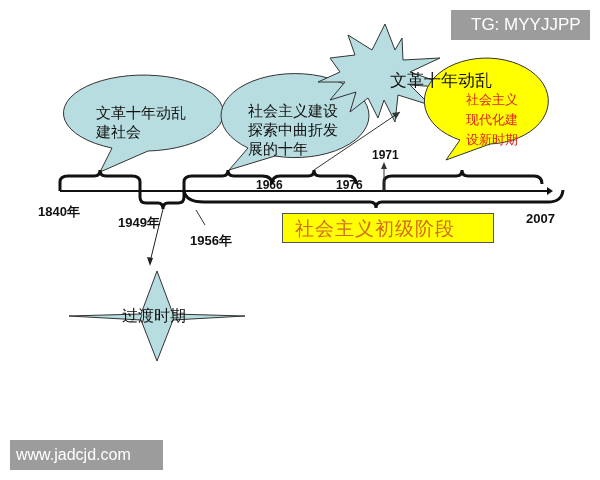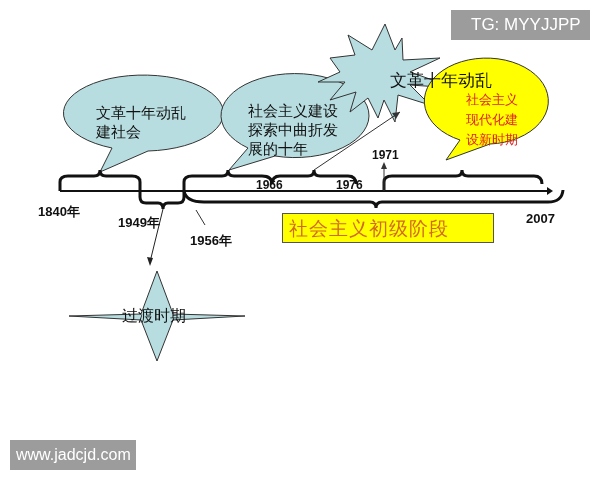--- a/index.html
+++ b/index.html
@@ -1,21 +1,21 @@
 <!DOCTYPE html>
 <html><head>
 <meta charset="utf-8">
 <style>
   html, body { margin:0; padding:0; background:#ffffff; }
   body { width:600px; height:480px; position:relative; overflow:hidden; font-family:"DejaVu Sans", sans-serif; }
   #diagram { position:absolute; left:0; top:0; width:600px; height:480px; }
   .lbl { position:absolute; color:#111; font-weight:bold; font-family:"Liberation Sans","DejaVu Sans",sans-serif; white-space:nowrap; }
   .bubble-text { position:absolute; color:#111; font-size:15px; line-height:19px; font-family:"DejaVu Sans",sans-serif; }
   .wm { position:absolute; background:#9c9c9c; color:#ffffff; font-family:"Liberation Sans","DejaVu Sans",sans-serif; }
-  .stage-box { position:absolute; left:282px; top:213px; width:212px; height:30px; background:#ffff00; border:1px solid #555; box-sizing:border-box; color:#d2691e; font-size:19px; line-height:28px; padding-left:6px; font-family:"DejaVu Sans",sans-serif; letter-spacing:1px; }
+  .stage-box { position:absolute; left:282px; top:213px; width:212px; height:30px; background:#ffff00; border:1px solid #555; box-sizing:border-box; color:#d2691e; font-size:19px; line-height:28px; padding-left:12px; font-family:"DejaVu Sans",sans-serif; letter-spacing:1px; }
 </style>
 </head>
 <body>
 
 <div id="diagram">
   <svg width="600" height="480" viewBox="0 0 600 480" xmlns="http://www.w3.org/2000/svg" style="position:absolute;left:0;top:0;">
 
     <g>
       <path d="M100,172 L112,148 A80,38 0 1 1 148,151 Z" fill="#b7dde0" stroke="#333" stroke-width="1"></path>
     </g>
@@ -84,14 +84,14 @@
   <div class="lbl" style="left:118px;top:214px;font-size:13px;">1949年</div>
   <div class="lbl" style="left:190px;top:232px;font-size:13px;">1956年</div>
   <div class="lbl" style="left:256px;top:178px;font-size:12px;">1966</div>
   <div class="lbl" style="left:336px;top:178px;font-size:12px;">1976</div>
   <div class="lbl" style="left:372px;top:148px;font-size:12px;">1971</div>
   <div class="lbl" style="left:526px;top:211px;font-size:13px;">2007</div>
 
   <div class="stage-box">社会主义初级阶段</div>
 
   <div class="wm" style="left:451px;top:10px;width:139px;height:30px;line-height:30px;font-size:17px;padding-left:20px;box-sizing:border-box;">TG: MYYJJPP</div>
-  <div class="wm" style="left:10px;top:440px;width:126px;height:30px;line-height:30px;font-size:16px;padding-left:6px;box-sizing:border-box;">www.jadcjd.com</div>
+  <div class="wm" style="left:10px;top:440px;width:153px;height:30px;line-height:30px;font-size:16px;padding-left:6px;box-sizing:border-box;">www.jadcjd.com</div>
 </div>
 
 </body></html>

